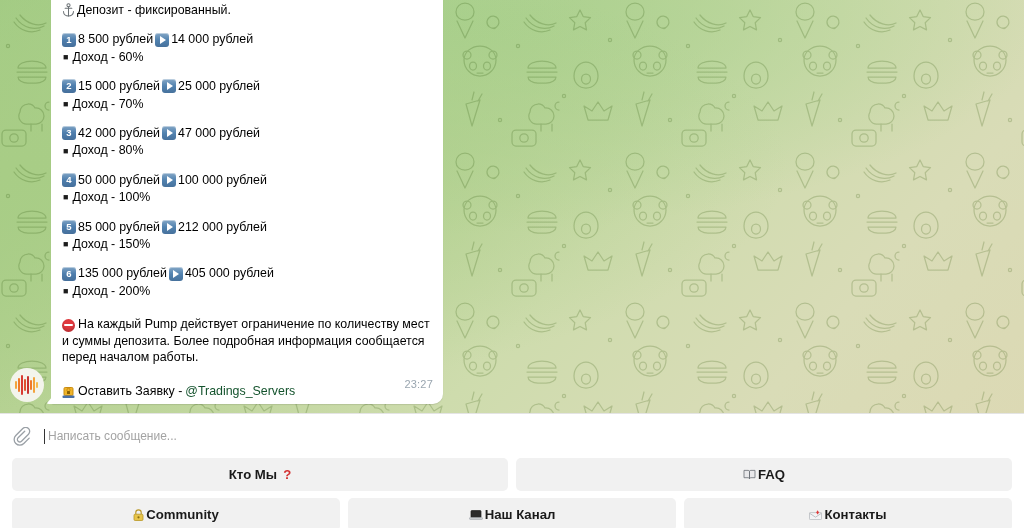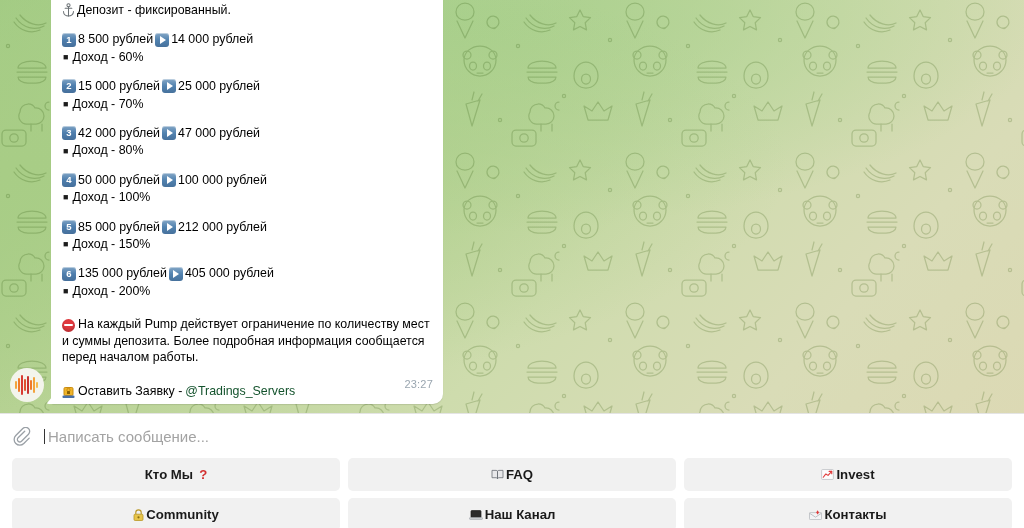--- a/index.html
+++ b/index.html
@@ -225,21 +225,21 @@
     height: 100%;
   }
   .caret {
     width: 1px;
     height: 15px;
     background: #333;
     margin-right: 3px;
   }
   .placeholder {
     color: #a3a3a3;
-    font-size: 15px;
+    font-size: 12px;
   }
 
   
   .keyboard {
     position: absolute;
     left: 0;
     top: 458px;
     width: 1024px;
     height: 70px;
     background: #ffffff;
@@ -482,28 +482,20 @@
 
       <div class="kb-btn">
         <svg class="g-book" viewBox="0 0 14 12">
           <path d="M1 1.5h4.6c.8 0 1.4.5 1.4 1.1v8c0-.6-.6-1.1-1.4-1.1H1z" fill="#e8e8ea" stroke="#6d7278" stroke-width=".9"></path>
           <path d="M13 1.5H8.4c-.8 0-1.4.5-1.4 1.1v8c0-.6.6-1.1 1.4-1.1H13z" fill="#e8e8ea" stroke="#6d7278" stroke-width=".9"></path>
           <line x1="7" y1="2.6" x2="7" y2="10.6" stroke="#6d7278" stroke-width=".9"></line>
         </svg>
         <span>FAQ</span>
       </div>
 
-      <div class="kb-btn">
-        <svg class="g-chart" viewBox="0 0 14 12">
-          <rect x=".6" y=".6" width="12.8" height="10.8" rx="1" fill="#fdfdfd" stroke="#b9bcc0" stroke-width=".8"></rect>
-          <polyline points="2.4,9 5.2,5.4 7.6,7 11.6,2.6" fill="none" stroke="#e03a3a" stroke-width="1.2" stroke-linecap="round" stroke-linejoin="round"></polyline>
-          <polyline points="8.8,2.6 11.6,2.6 11.6,5.2" fill="none" stroke="#e03a3a" stroke-width="1.2" stroke-linecap="round" stroke-linejoin="round"></polyline>
-        </svg>
-        <span>Invest</span>
-      </div>
     </div>
 
     <div class="kb-row">
 
       <div class="kb-btn">
         <svg class="g-lock" viewBox="0 0 11 12">
           <path d="M2.8 5.4V3.6a2.7 2.7 0 0 1 5.4 0v1.8" fill="none" stroke="#b99726" stroke-width="1.15"></path>
           <rect x="1" y="5.2" width="9" height="6.3" rx="1.1" fill="#e8c54a" stroke="#b99726" stroke-width=".8"></rect>
           <circle cx="5.5" cy="8.3" r="1.1" fill="#8a6d12"></circle>
         </svg>

